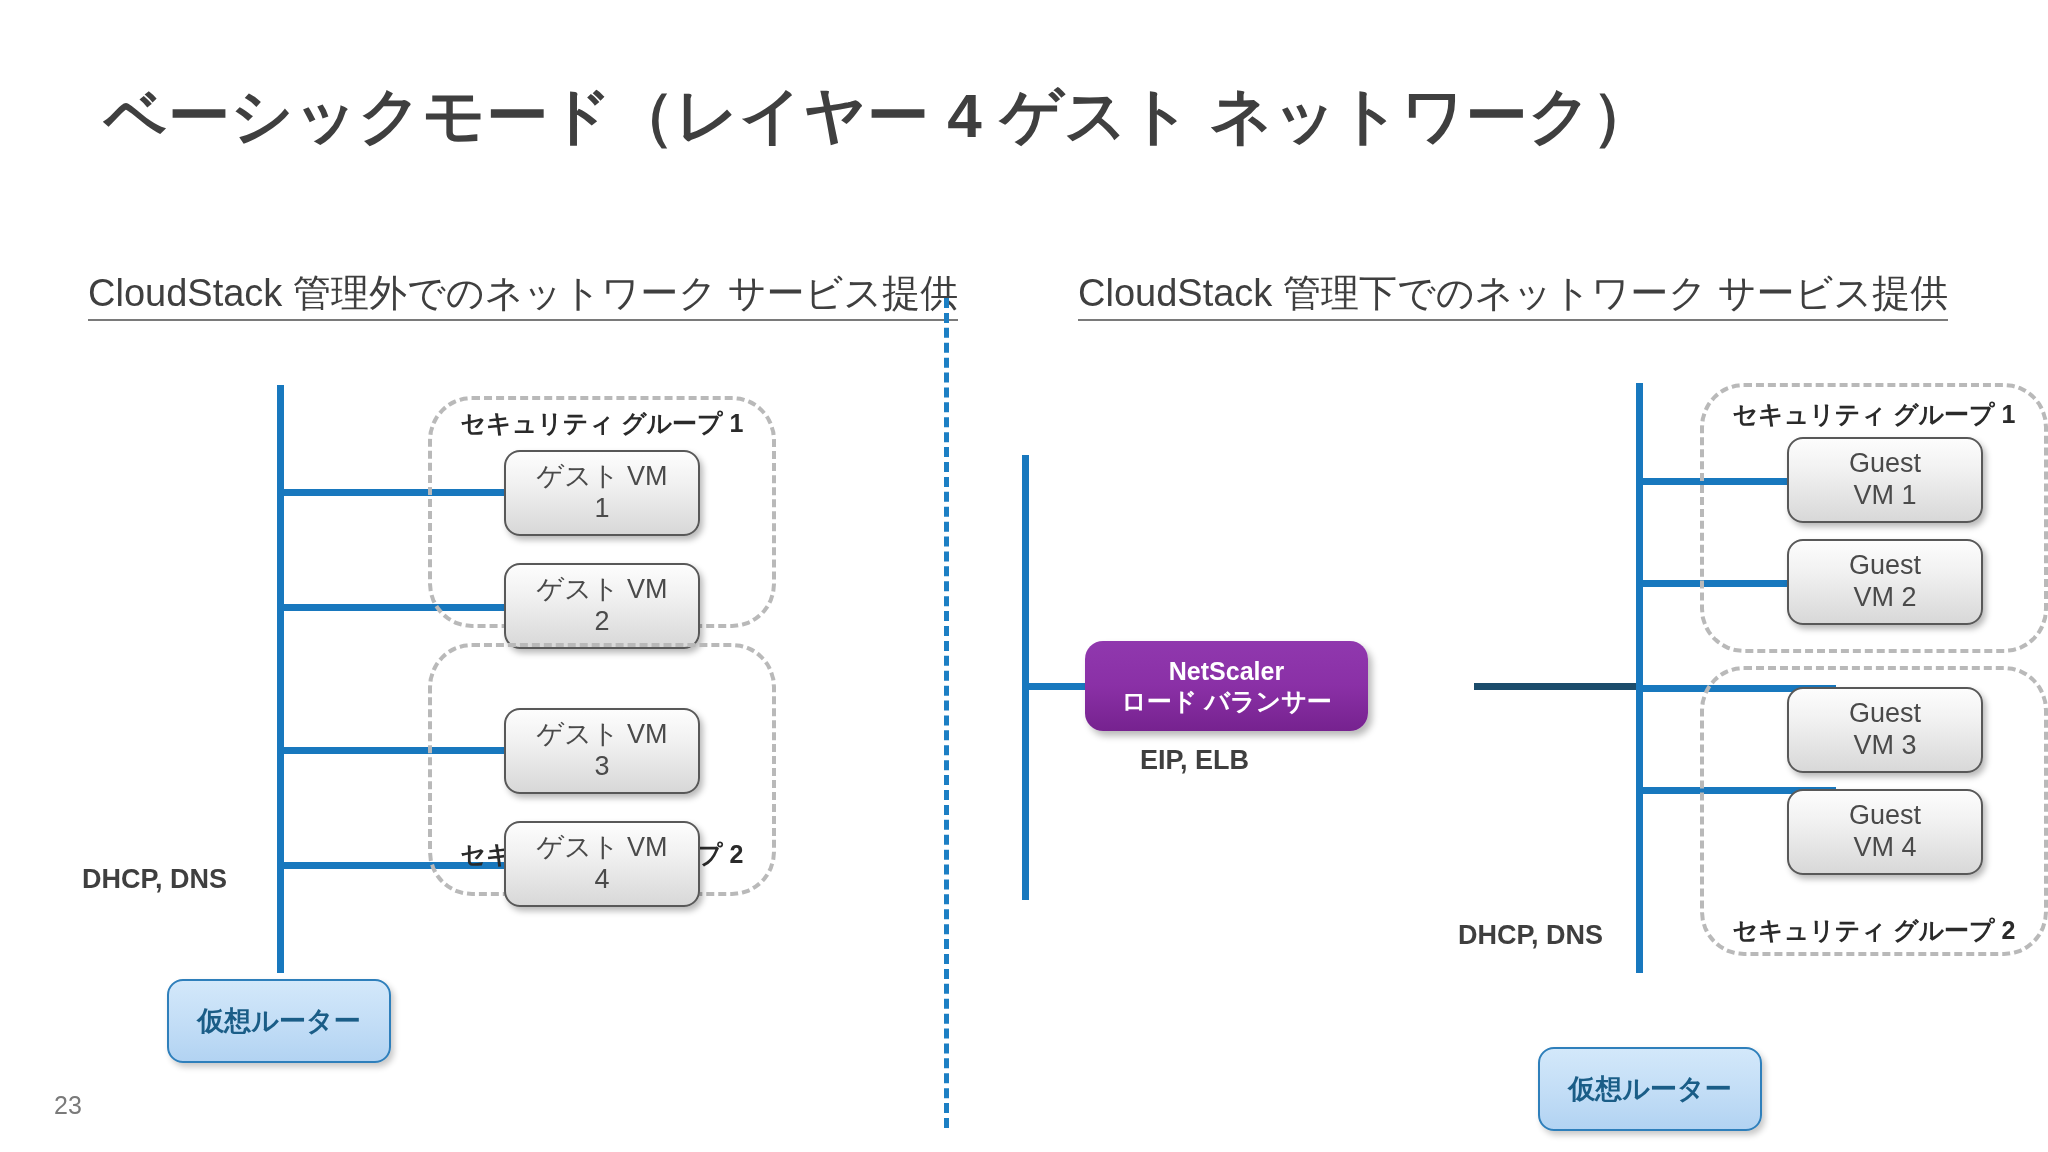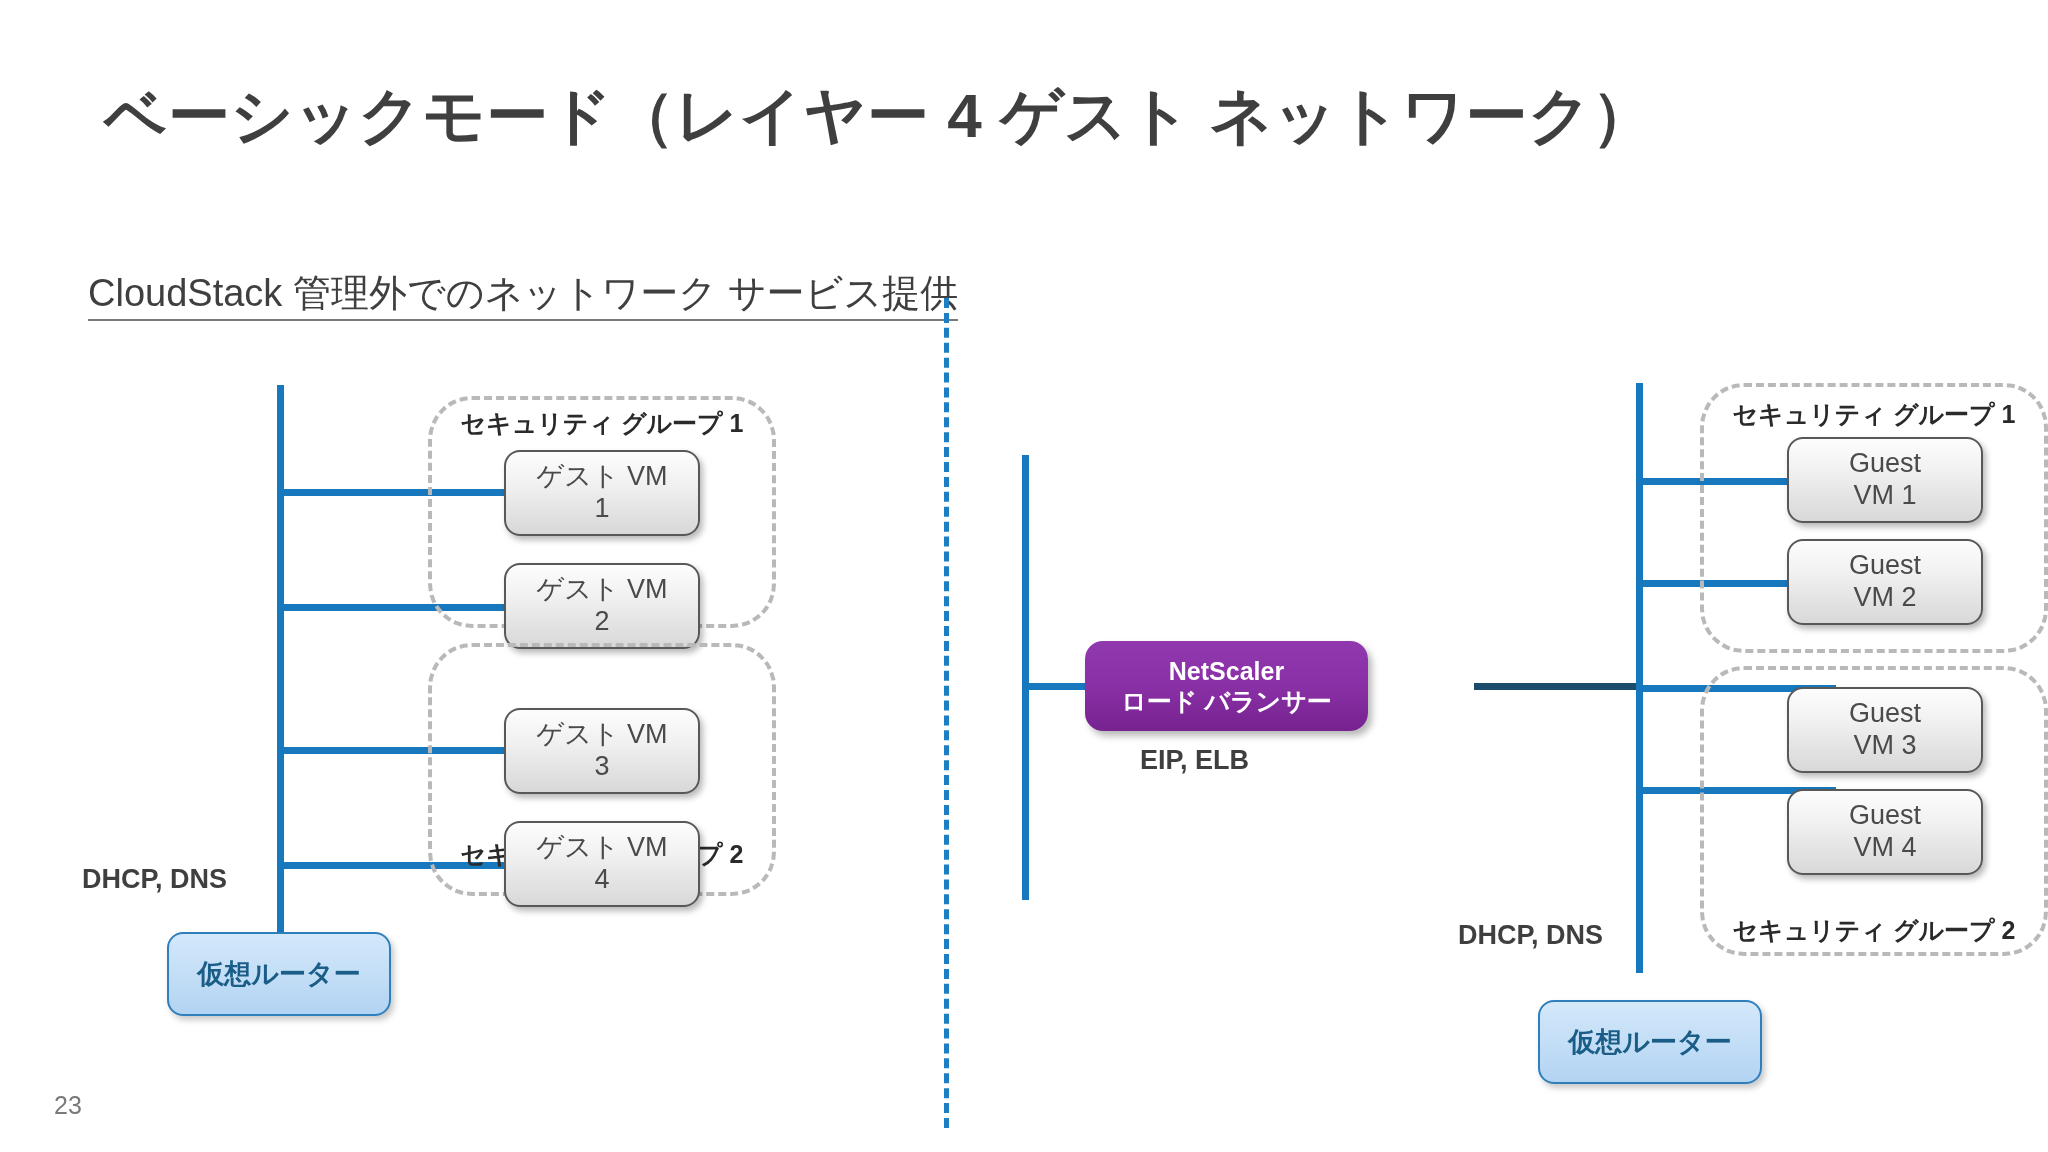--- a/index.html
+++ b/index.html
@@ -96,20 +96,21 @@
     border-radius: 16px;
     background: linear-gradient(to bottom, #d3e8fa 0%, #c2ddf6 55%, #b2d3f2 100%);
     box-shadow: 3px 4px 6px rgba(0,0,0,0.22);
     display: flex;
     align-items: center;
     justify-content: center;
     font-size: 27px;
     font-weight: bold;
     color: #1a5d87;
     white-space: nowrap;
+    margin-top: 47px;
   }
 
   
   .appliance {
     position: absolute;
     border-radius: 18px;
     display: flex;
     align-items: center;
     justify-content: center;
     text-align: center;
@@ -152,20 +153,21 @@
 </style>
 </head>
 <body>
 
 <div id="slide">
 
   <div class="slide-title">ベーシックモード（レイヤー 4 ゲスト ネットワーク）</div>
 
   <div class="col-heading left">CloudStack 管理外でのネットワーク サービス提供</div>
 
+  <div class="col-heading right">CloudStack 管理下でのネットワーク サービス提供</div>
 
   <div class="divider"></div>
 
   <div class="wire v" style="left:277px; top:385px; height:588px;"></div>
 
   <div class="wire h" style="left:277px; top:489px; width:235px;"></div>
   <div class="wire h" style="left:277px; top:604px; width:235px;"></div>
   <div class="wire h" style="left:277px; top:747px; width:235px;"></div>
   <div class="wire h" style="left:277px; top:862px; width:235px;"></div>
 

